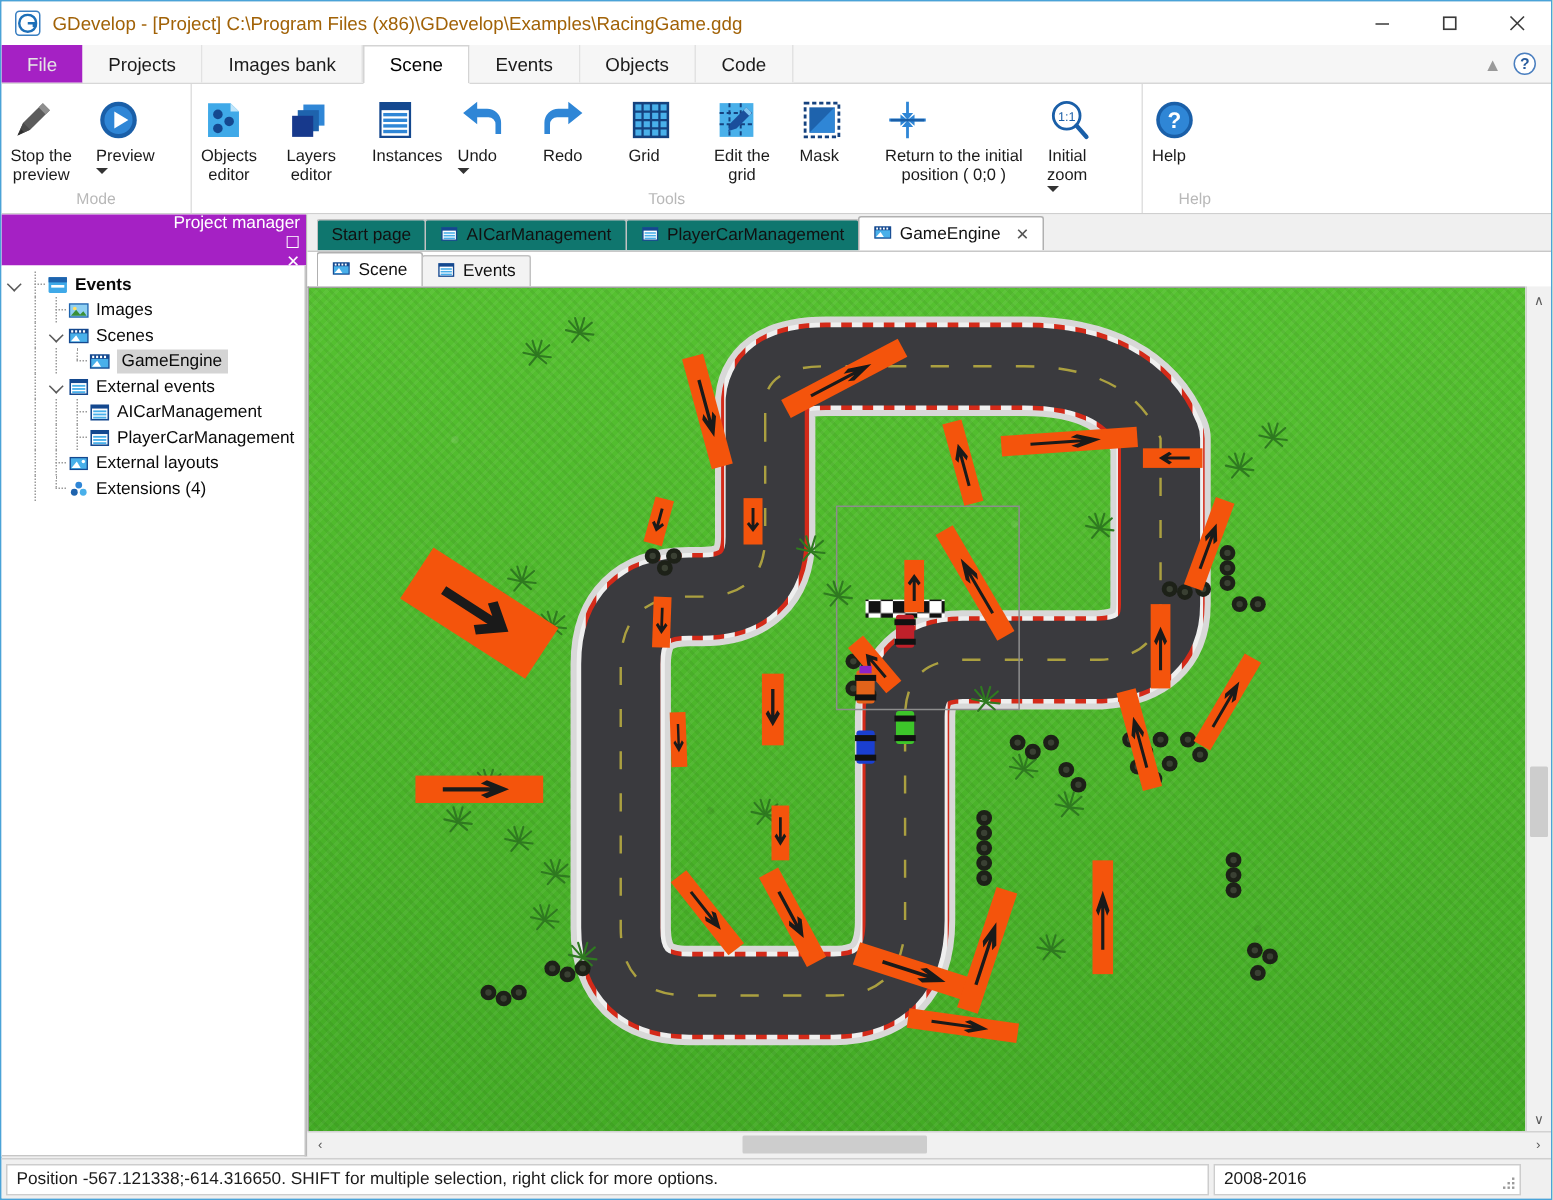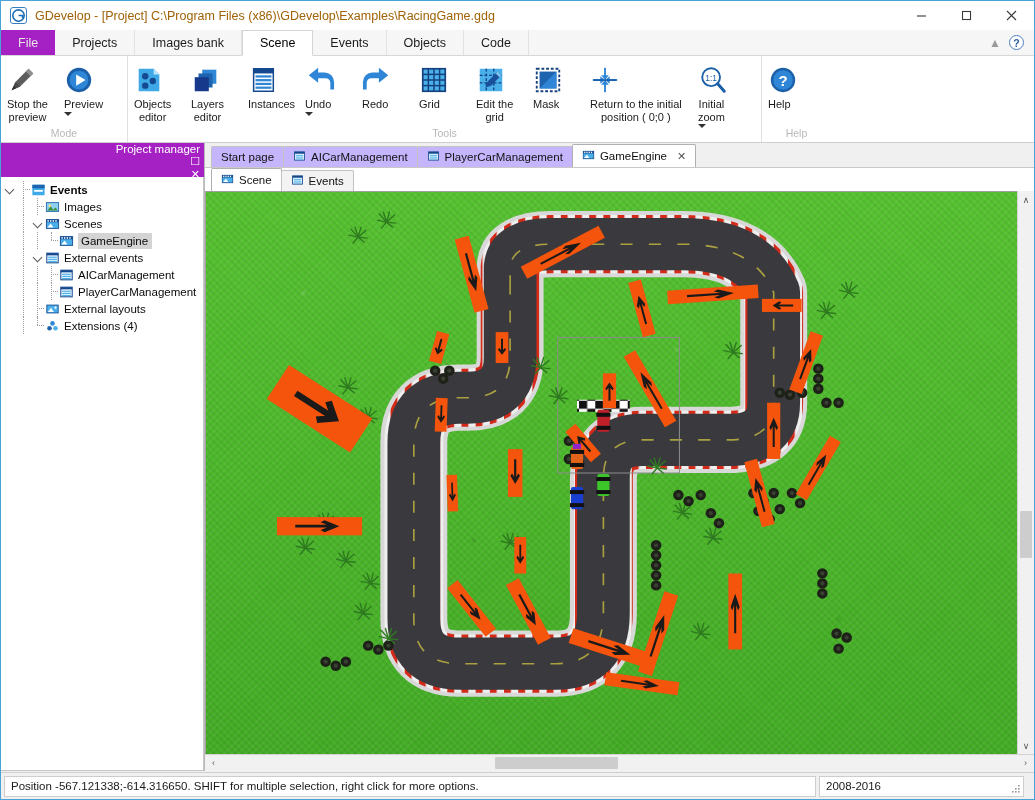--- a/index.html
+++ b/index.html
@@ -180,21 +180,21 @@
     flex: 1; display: flex; flex-direction: column;
     background: #f0f0f0; position: relative;
   }
   .doctabs {
     height: 24px; display: flex; align-items: flex-end;
     padding-left: 6px; background: #f0f0f0;
   }
   .dtab {
     height: 21px; display: flex; align-items: center; gap: 5px;
     padding: 0 9px; font-size: 11.5px; color: #111;
-    background: #c4b5fd; border: 1px solid #c2c2c2;
+    background: #0f766e; border: 1px solid #c2c2c2;
     border-bottom: none; margin-right: -1px;
     border-radius: 2px 2px 0 0; white-space: nowrap;
   }
   .dtab.active {
     background: #ffffff; height: 23px; font-weight: normal;
     border-color: #b0b0b0;
   }
   .dtab .x { font-size: 11px; color: #555; margin-left: 5px; }
   .subtabs {
     height: 24px; display: flex; align-items: flex-end;
@@ -264,21 +264,21 @@
     background: #f0f0f0; border-top: 1px solid #d0d0d0;
     display: flex; align-items: center;
   }
   .status-cell {
     height: 21px; margin: 3px 0 3px 3px;
     background: #ffffff; border: 1px solid #cdcdcd;
     display: flex; align-items: center; padding: 0 6px;
     font-size: 11.5px; color: #1b1b1b;
   }
   .status-main { flex: 1; }
-  .status-year { width: 205px; margin-right: 10px; position: relative; }
+  .status-year { width: 205px; margin-right: 20px; position: relative; }
   .grip {
     position: absolute; right: 2px; bottom: 2px; width: 10px; height: 10px;
   }
 </style>
 </head>
 <body>
 
 <div id="app">
 
   <div class="titlebar">

